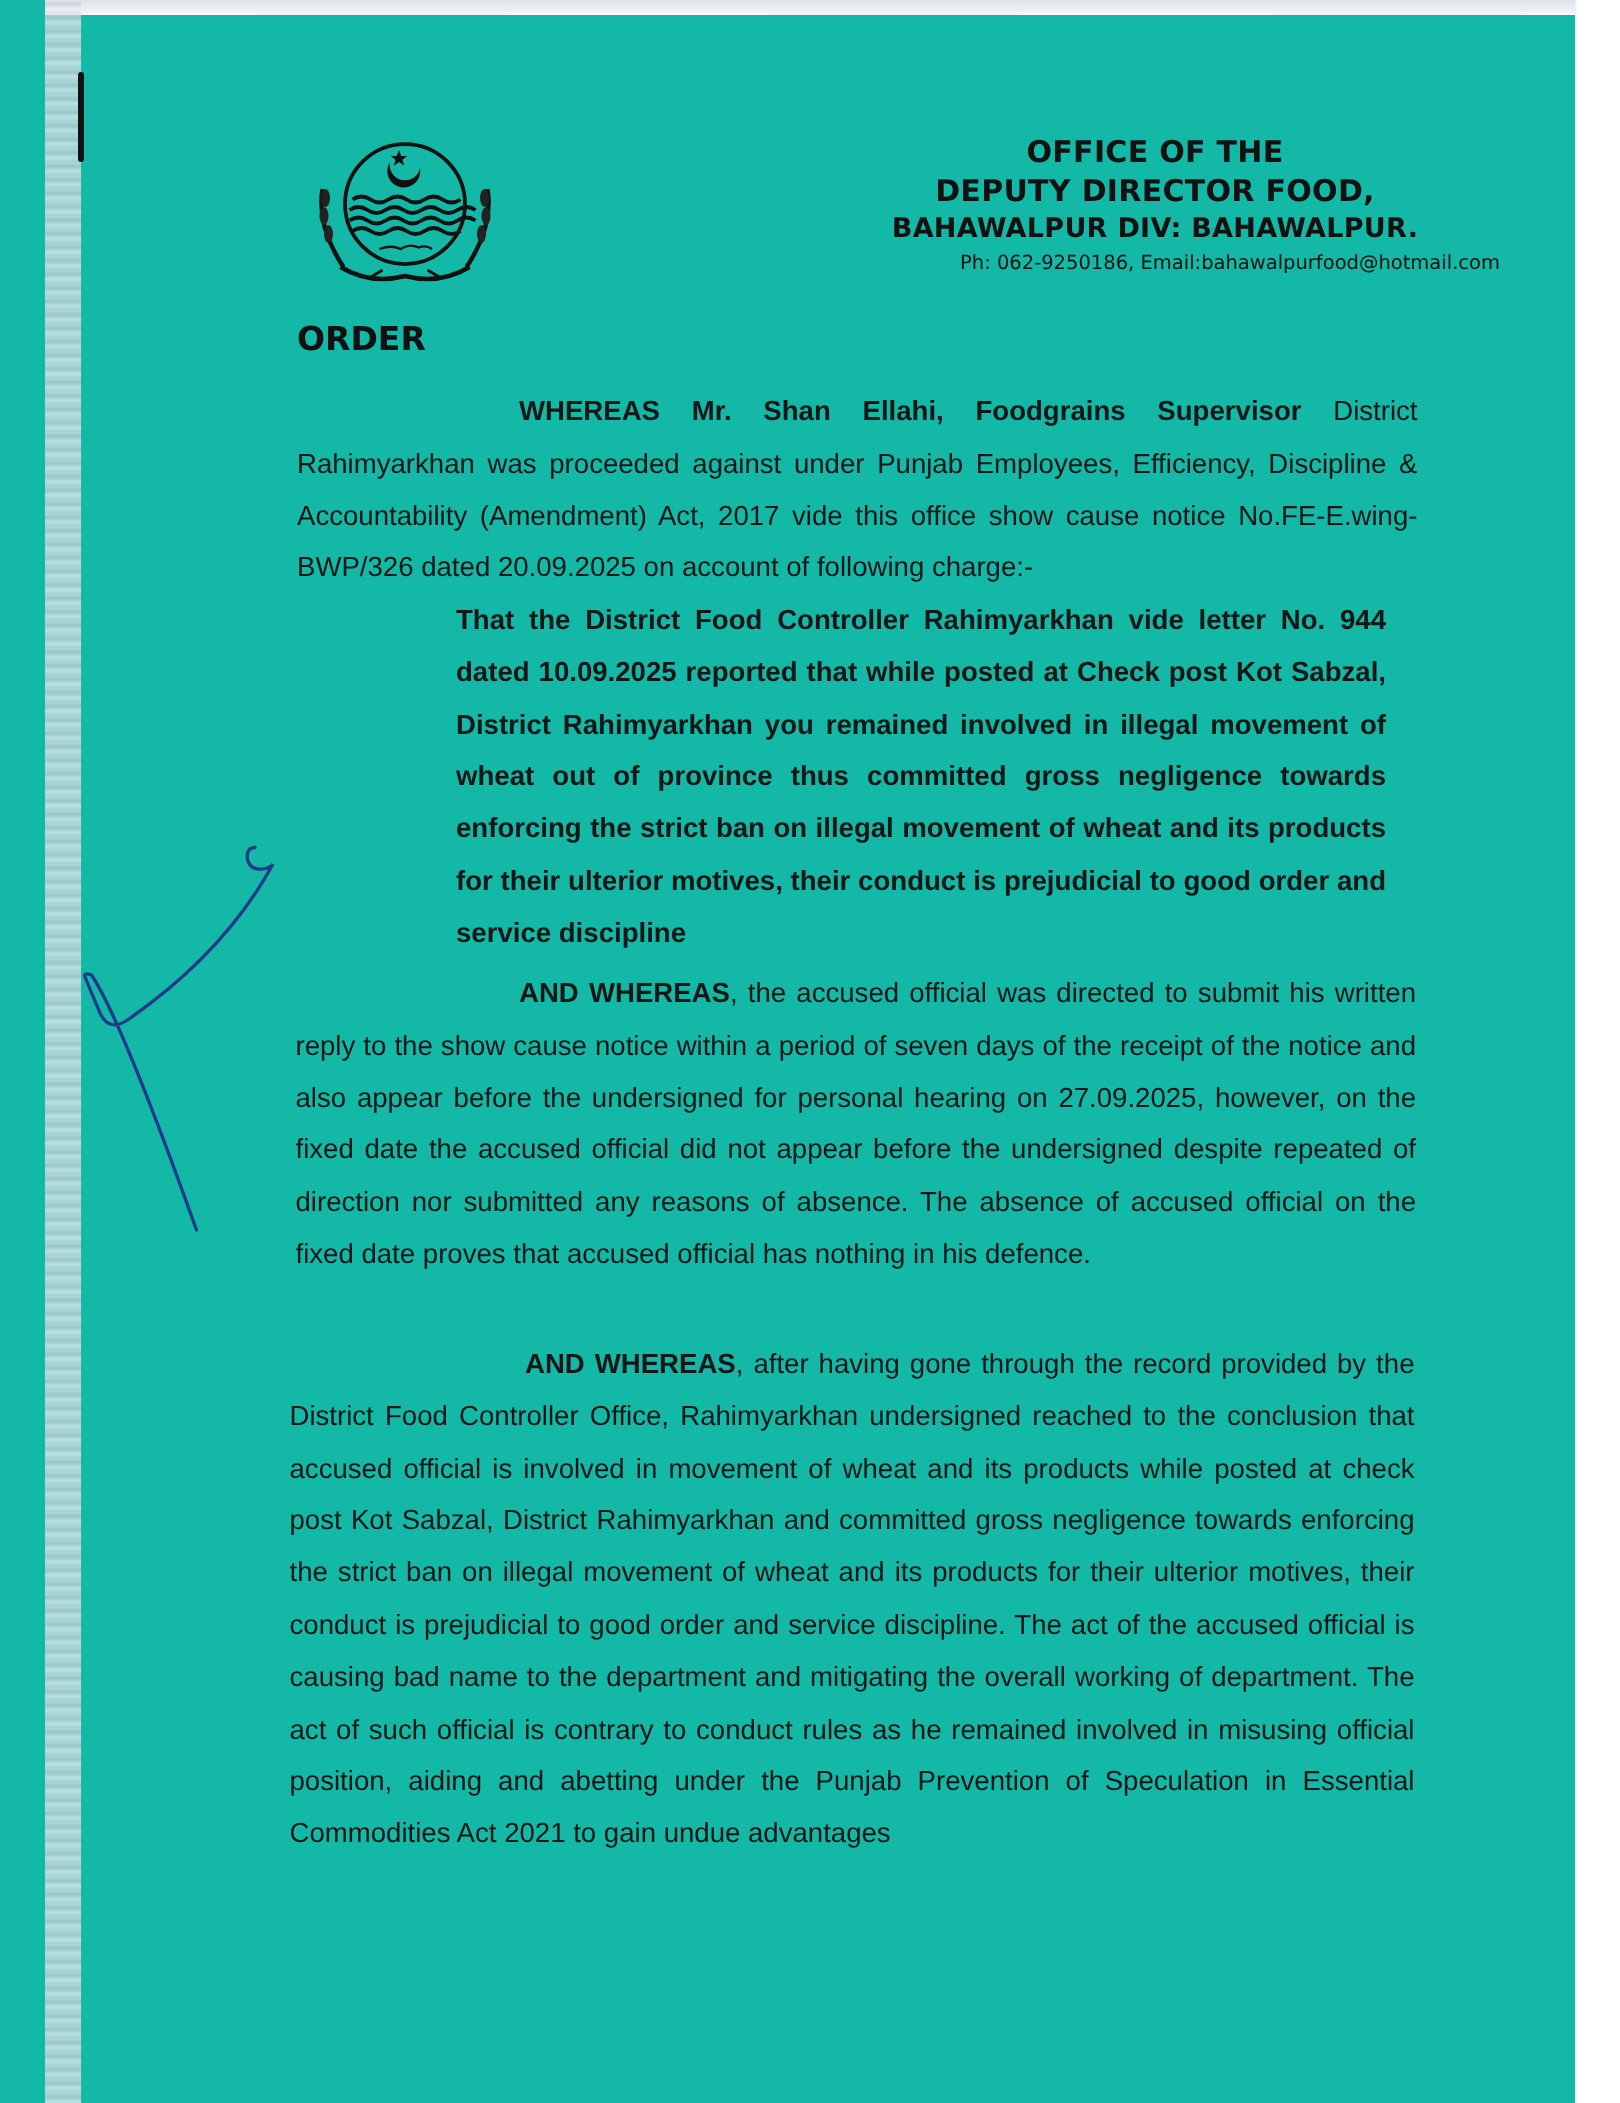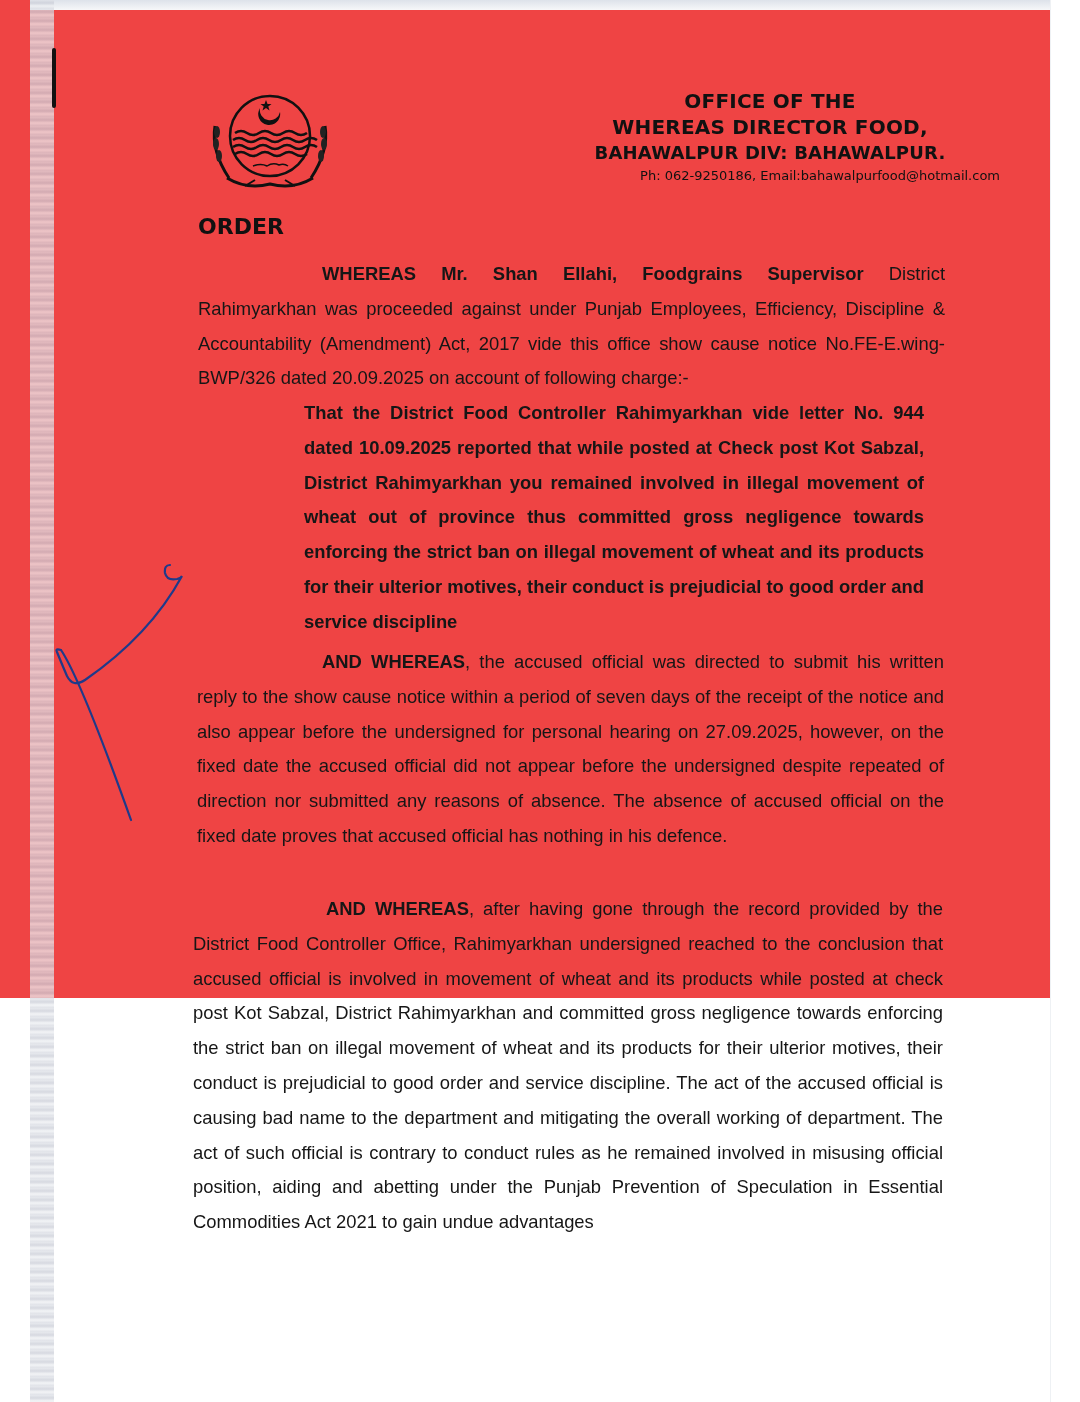--- a/index.html
+++ b/index.html
@@ -11,22 +11,22 @@
       height: 1402px;
       background: #ffffff;
       position: relative;
       overflow: hidden;
       font-family: "Liberation Sans", sans-serif;
       color: #1a1a1a;
     }
     .page {
       position: absolute;
       left: 0; top: 0;
-      width: 1080px; height: 998px;
-      background: #ef4444;
+      width: 1080px; height: 1402px;
+      background: #14b8a6;
     }
     
     .left-edge {
       position: absolute;
       left: 30px; top: 0;
       width: 24px; height: 1402px;
       background: repeating-linear-gradient(180deg, #dfe2e8 0px, #c9ccd6 3px, #eef0f3 6px, #d5d8e0 9px);
       opacity: 0.75;
     }
     .top-edge {
@@ -89,21 +89,21 @@
     }
 
     
     .para {
       position: absolute;
       font-size: 18.4px;
       line-height: 34.8px;
       text-align: justify;
       color: #161616;
     }
-    .para .lead { font-weight: bold; }
+    .para .lead { font-weight: bold; margin-left: 24px; }
     .para .indent { display: inline-block; }
     #p1 { left: 198px; top: 257px; width: 747px; }
     #p1 .indent { width: 124px; }
     #charge { left: 304px; top: 396px; width: 620px; font-weight: bold; }
     #p2 { left: 197px; top: 645px; width: 747px; }
     #p2 .indent { width: 125px; }
     #p3 { left: 193px; top: 892px; width: 750px; }
     #p3 .indent { width: 133px; }
 
     .signature {
@@ -143,21 +143,21 @@
       <ellipse cx="118" cy="44" rx="3" ry="6" fill="#222"></ellipse>
       <ellipse cx="119" cy="56" rx="3" ry="6" fill="#222"></ellipse>
       <ellipse cx="116" cy="68" rx="3" ry="6" fill="#222"></ellipse>
       <path d="M22 90 q20 12 43 6 q23 6 43 -6" fill="none" stroke="#111" stroke-width="3"></path>
       <path d="M40 98 l10 -6 M80 92 l10 6" stroke="#111" stroke-width="2"></path>
     </svg>
   </div>
 
   <div class="letterhead">
     <div class="l1">OFFICE OF THE</div>
-    <div class="l2">WHEREAS DIRECTOR FOOD,</div>
+    <div class="l2">DEPUTY DIRECTOR FOOD,</div>
     <div class="l3">BAHAWALPUR DIV: BAHAWALPUR.</div>
     <div class="contact">Ph: 062-9250186, Email:bahawalpurfood@hotmail.com</div>
   </div>
 
   <div class="order-title">ORDER</div>
 
   <div class="para" id="p1"><span class="indent"></span><span class="lead">WHEREAS Mr. Shan Ellahi, Foodgrains Supervisor</span><span> District Rahimyarkhan was proceeded against under Punjab Employees, Efficiency, Discipline &amp; Accountability (Amendment) Act, 2017 vide this office show cause notice No.FE-E.wing-BWP/326  dated 20.09.2025 on account of following charge:-</span></div>
 
   <div class="para" id="charge">That the District Food Controller Rahimyarkhan vide letter No. 944 dated 10.09.2025 reported that while posted at Check post Kot Sabzal, District Rahimyarkhan you remained involved in illegal movement of wheat out of province thus committed gross negligence towards enforcing the strict ban on illegal movement of wheat and its products for their ulterior motives, their conduct is prejudicial to good order and service discipline</div>
 

